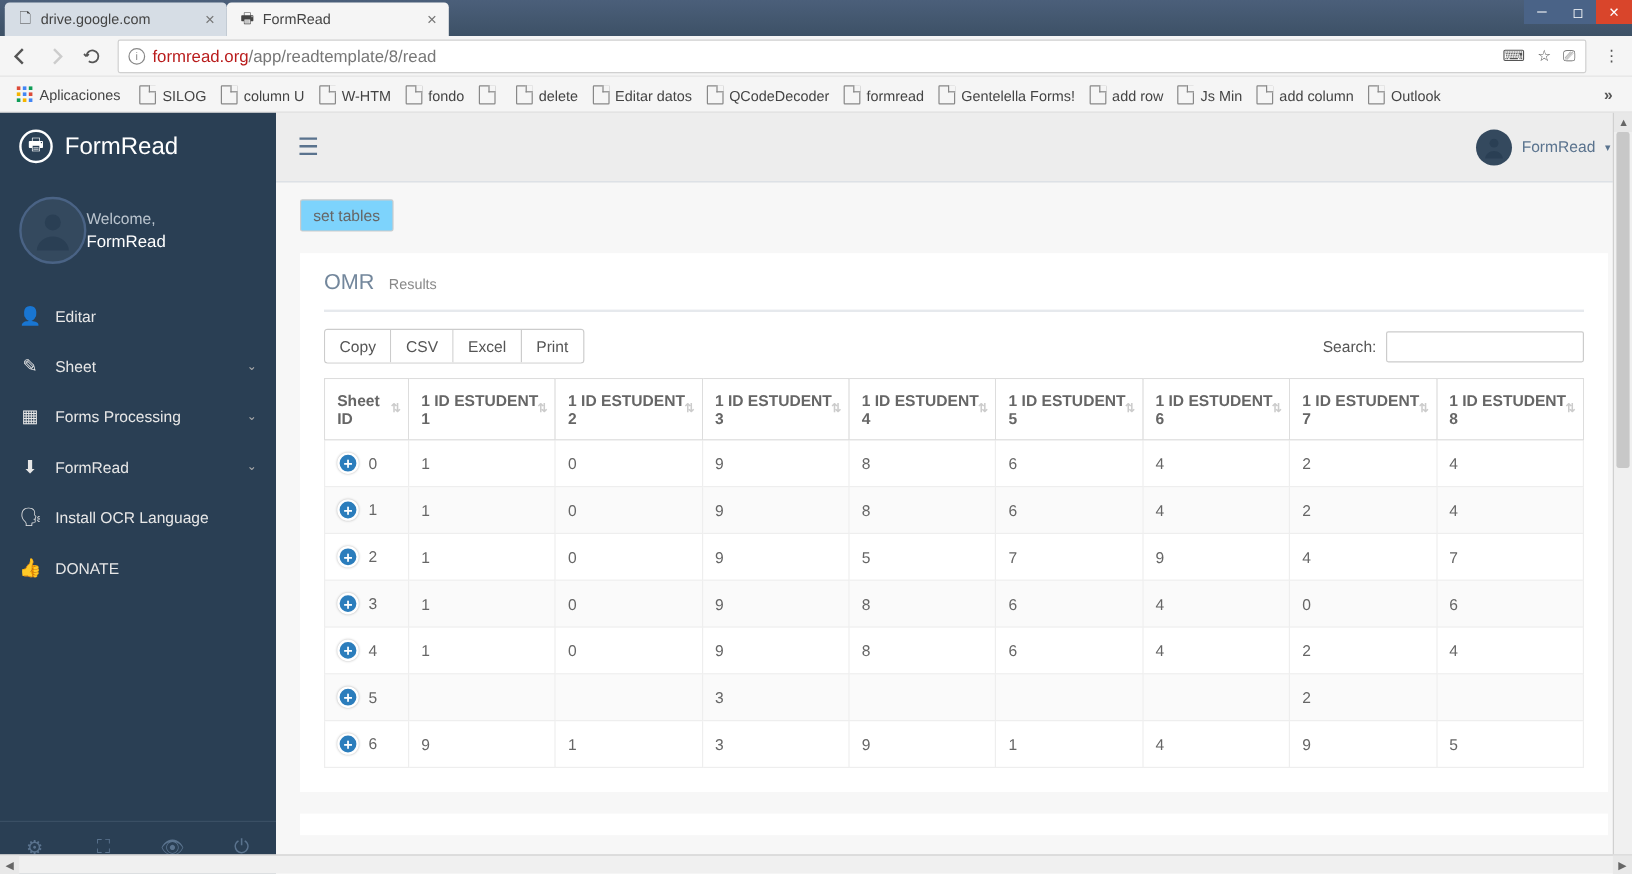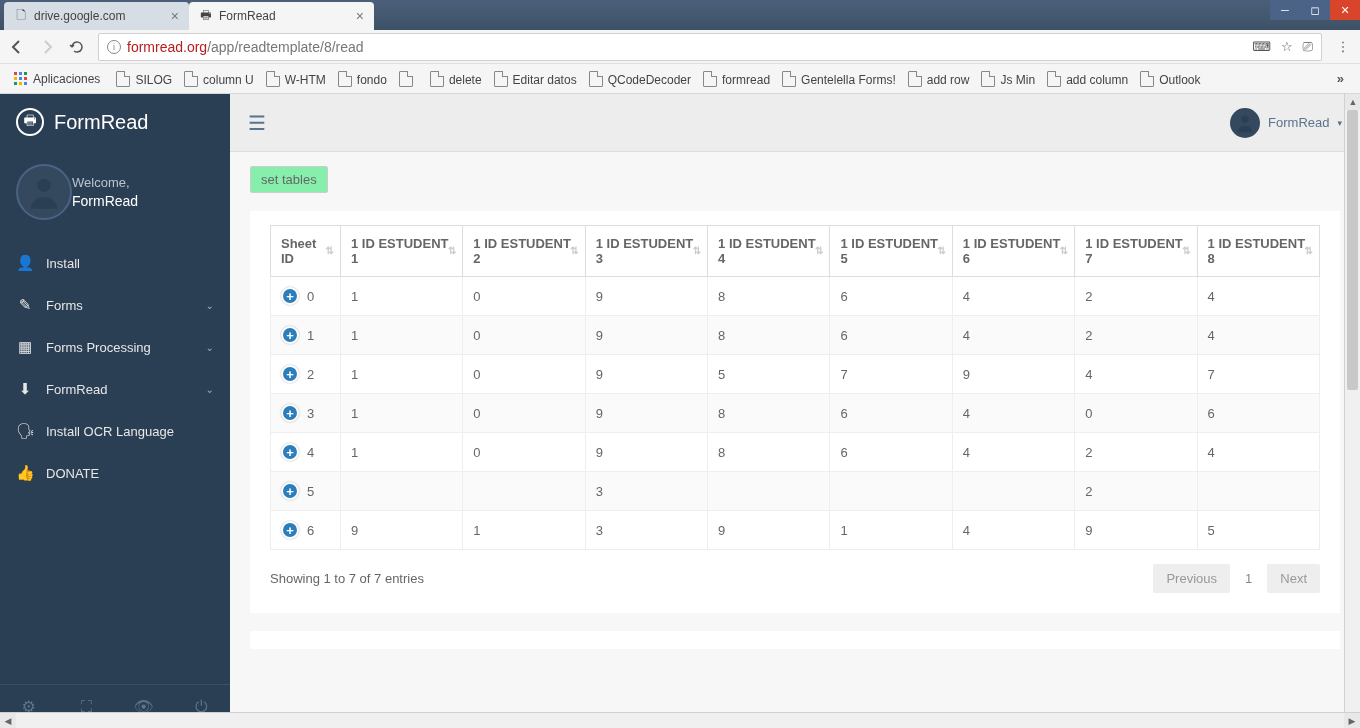--- a/index.html
+++ b/index.html
@@ -57,21 +57,21 @@
 .sidebar-footer{margin-top:auto;display:flex;border-top:1px solid #3a4f64;height:44px}
 .sf-btn{flex:1;display:flex;align-items:center;justify-content:center;color:#5a738e;cursor:pointer;font-size:16px}
 .main{flex:1;background:#f7f7f7;overflow-y:auto;position:relative}
 .top-nav{height:58px;background:#ededed;border-bottom:1px solid #d9dee4;display:flex;align-items:center;padding:0 18px}
 .hamburger{font-size:20px;color:#5a738e;cursor:pointer}
 .user-menu{margin-left:auto;display:flex;align-items:center;gap:8px;cursor:pointer}
 .user-avatar{width:30px;height:30px;border-radius:50%;background:#34495e;display:flex;align-items:center;justify-content:center}
 .user-avatar svg{width:22px;height:22px}
 .user-name{font-size:13px;color:#5a738e}
 .content{padding:14px 20px}
-.set-tables{background:#86efac;border:1px solid #ccc;padding:5px 10px;font-size:13px;color:#666;cursor:pointer;border-radius:2px}
+.set-tables{background:#7dd3fc;border:1px solid #ccc;padding:5px 10px;font-size:13px;color:#666;cursor:pointer;border-radius:2px}
 .panel{background:#fff;margin-top:18px;padding:14px 20px 20px}
 .panel-title{display:flex;align-items:baseline;gap:12px;padding-bottom:12px;border-bottom:2px solid #e6e9ed;margin-bottom:14px}
 .panel-title h2{font-size:18px;font-weight:400;color:#73879c}
 .panel-title small{font-size:12px;color:#888}
 .dt-top{display:flex;align-items:center;margin-bottom:12px}
 .dt-btns{display:flex;border:1px solid #ccc;border-radius:3px;overflow:hidden}
 .dt-btn{padding:6px 12px;font-size:13px;color:#555;background:#fff;cursor:pointer;border-right:1px solid #ccc}
 .dt-btn:last-child{border-right:none}
 .dt-search{margin-left:auto;display:flex;align-items:center;gap:8px;font-size:13px;color:#555}
 .dt-search input{border:1px solid #ccc;height:26px;width:165px;padding:0 6px;border-radius:2px}
@@ -238,25 +238,25 @@
           </svg>
       </div>
       <div class="profile-text">
         <div class="welcome">Welcome,</div>
         <div class="username">FormRead</div>
       </div>
     </div>
     <div class="nav" id="nav-list">
         <div class="nav-item">
           <span class="nav-icon">👤</span>
-          <span>Install</span>
+          <span>Editar</span>
         </div>
         <div class="nav-item">
           <span class="nav-icon">✎</span>
-          <span>Forms</span>
+          <span>Sheet</span>
           <span class="nav-chev">⌄</span>
         </div>
         <div class="nav-item">
           <span class="nav-icon">▦</span>
           <span>Forms Processing</span>
           <span class="nav-chev">⌄</span>
         </div>
         <div class="nav-item">
           <span class="nav-icon">⬇</span>
           <span>FormRead</span>
@@ -291,20 +291,36 @@
         </div>
         <span class="user-name">FormRead</span>
         <span style="font-size:9px;color:#5a738e">▾</span>
       </div>
     </div>
 
     <div class="content">
       <button class="set-tables">set tables</button>
 
       <div class="panel">
+        <div class="panel-title">
+          <h2>OMR</h2>
+          <small>Results</small>
+        </div>
+        <div class="dt-top">
+          <div class="dt-btns" id="dt-btns">
+              <span class="dt-btn">Copy</span>
+              <span class="dt-btn">CSV</span>
+              <span class="dt-btn">Excel</span>
+              <span class="dt-btn">Print</span>
+            </div>
+          <div class="dt-search">
+            <span>Search:</span>
+            <input type="text" style="">
+          </div>
+        </div>
         <table>
           <thead>
               <tr id="thead-row">
                 <th><span>Sheet ID</span><span class="sort">⇅</span></th>
                 <th><span>1 ID ESTUDENT 1</span><span class="sort">⇅</span></th>
                 <th><span>1 ID ESTUDENT 2</span><span class="sort">⇅</span></th>
                 <th><span>1 ID ESTUDENT 3</span><span class="sort">⇅</span></th>
                 <th><span>1 ID ESTUDENT 4</span><span class="sort">⇅</span></th>
                 <th><span>1 ID ESTUDENT 5</span><span class="sort">⇅</span></th>
                 <th><span>1 ID ESTUDENT 6</span><span class="sort">⇅</span></th>
@@ -385,28 +401,20 @@
                 <td>1</td>
                 <td>3</td>
                 <td>9</td>
                 <td>1</td>
                 <td>4</td>
                 <td>9</td>
                 <td>5</td>
               </tr>
             </tbody>
         </table>
-        <div class="dt-bottom">
-          <span>Showing 1 to 7 of 7 entries</span>
-          <div class="pagination">
-            <div class="pg-btn">Previous</div>
-            <div class="pg-btn num">1</div>
-            <div class="pg-btn">Next</div>
-          </div>
-        </div>
       </div>
 
       <div class="panel2">
         
       </div>
     </div>
 
   </div>
 </div>
 

